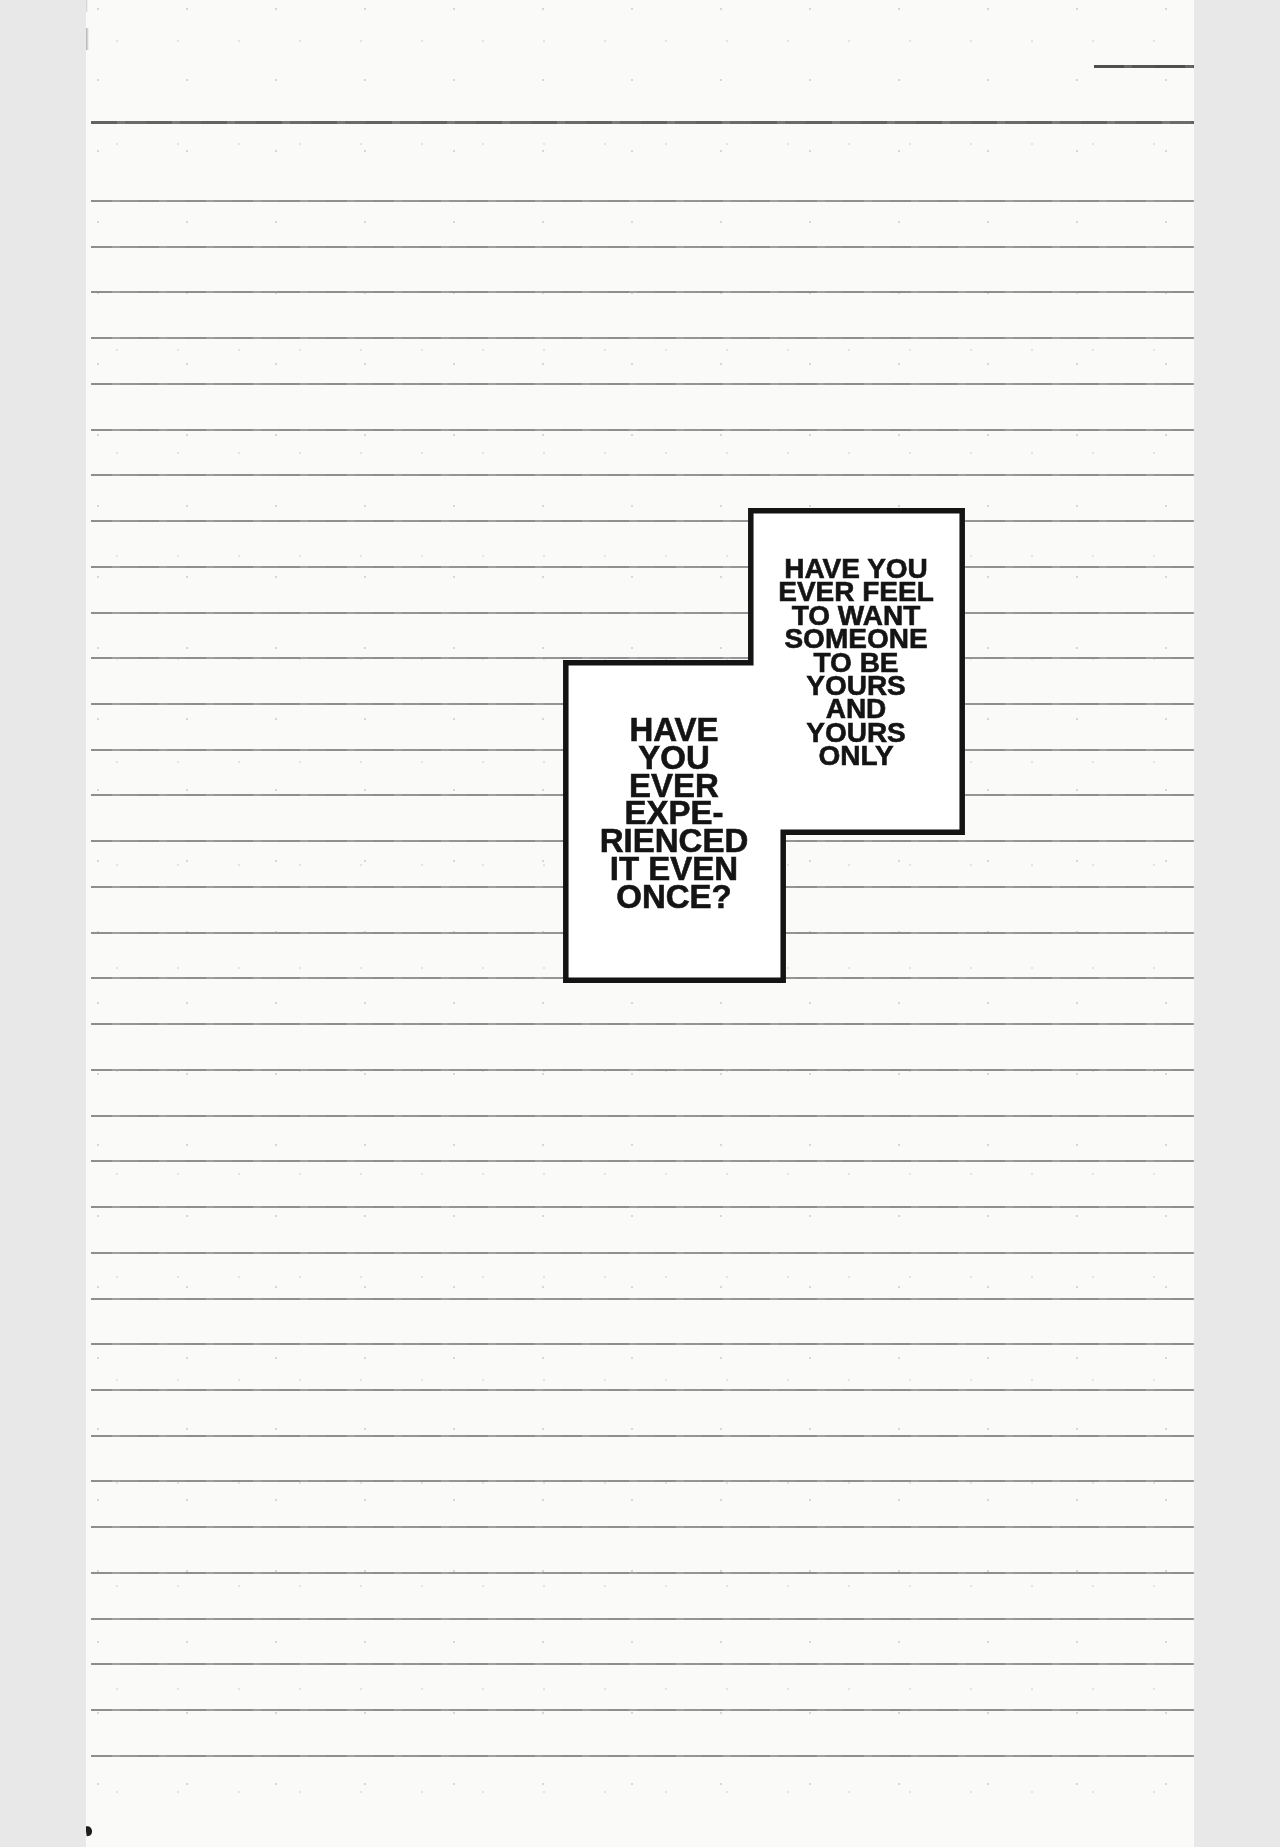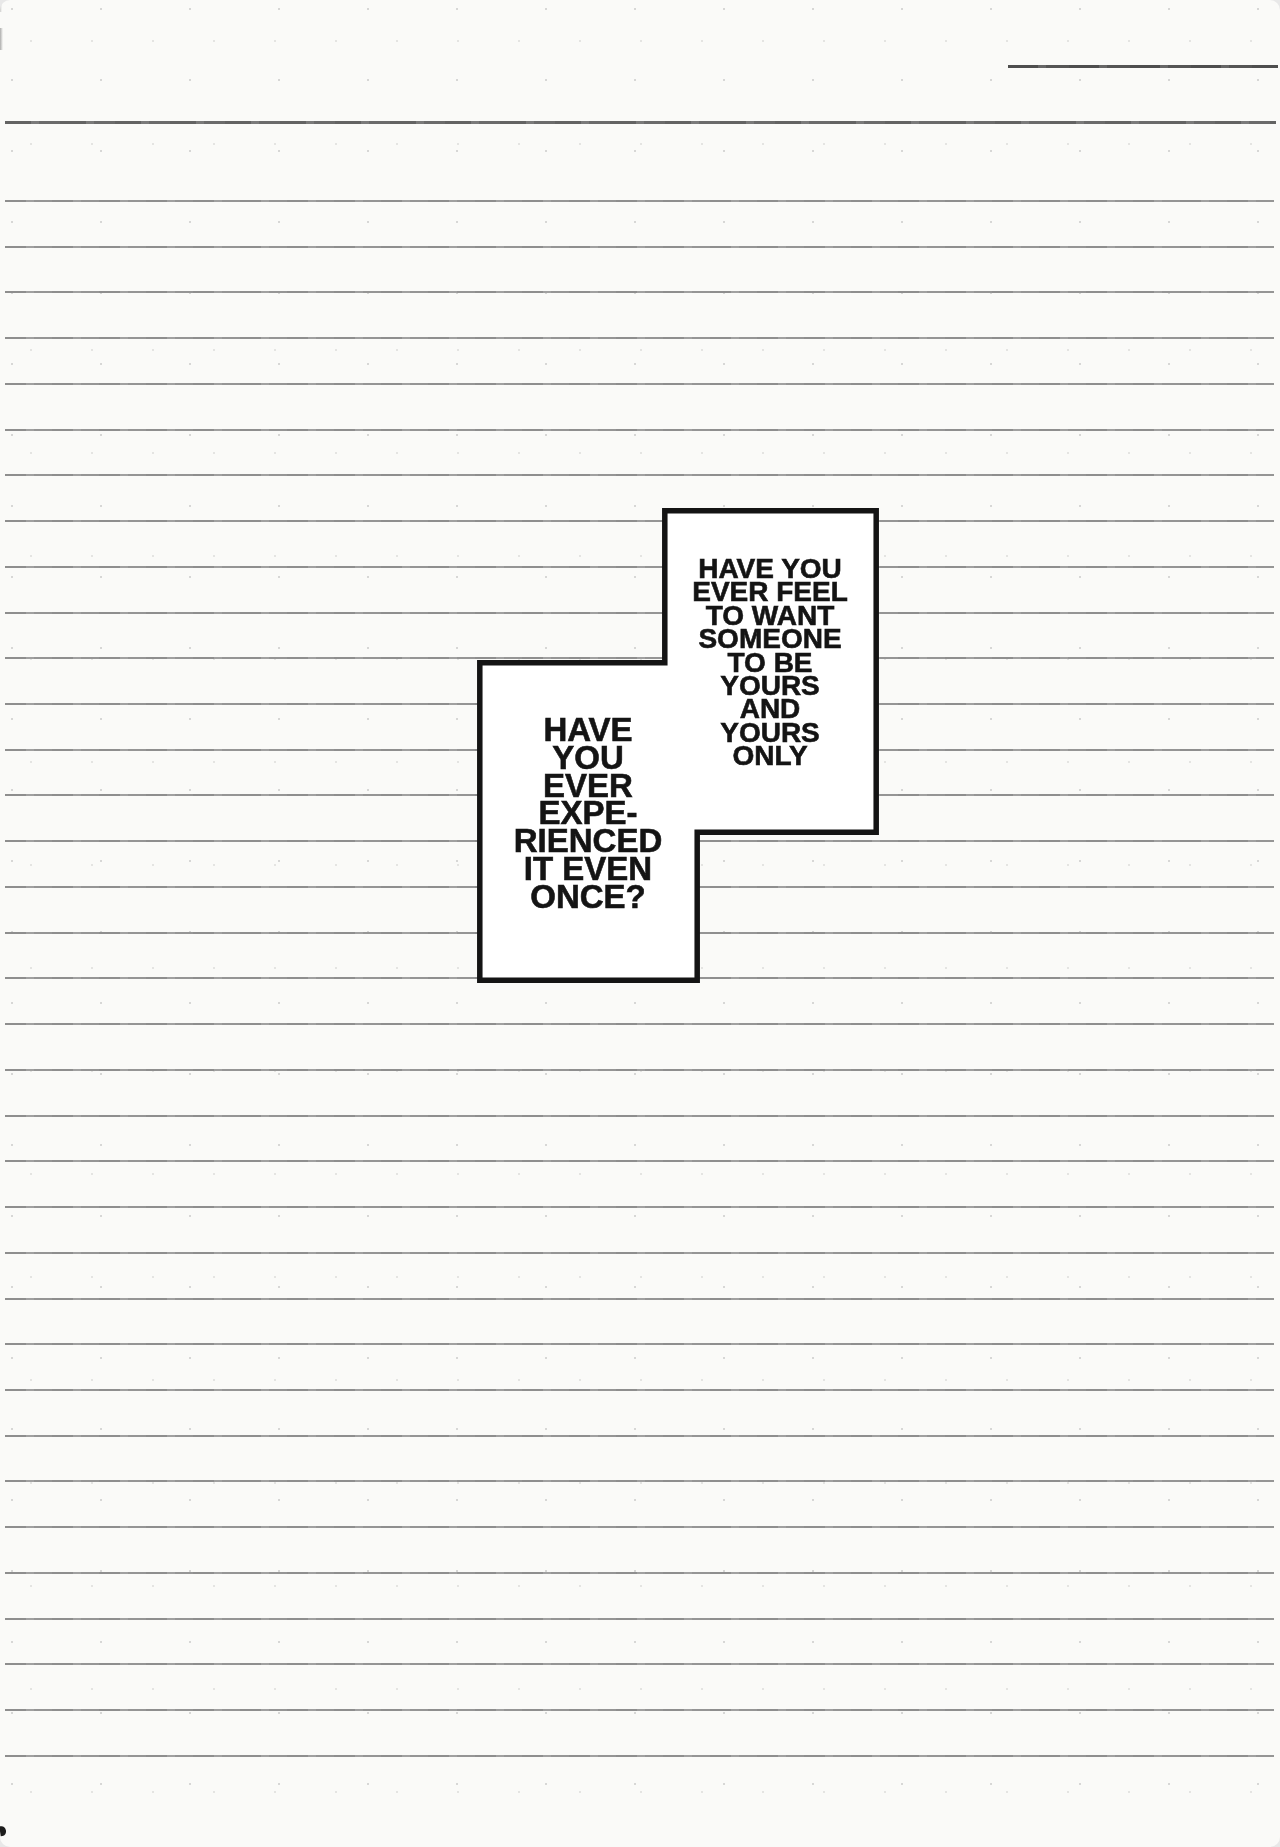--- a/index.html
+++ b/index.html
@@ -1,30 +1,29 @@
 <!DOCTYPE html>
 <html><head>
 <meta charset="utf-8">
 <style>
   html, body { margin: 0; padding: 0; background: #e8e8e8; }
   #page {
     position: relative;
-    width: 1280px;
+    width: 1108px;
     height: 1847px;
     margin: 0 auto;
     overflow: hidden;
     background-color: #fafaf8;
     
     background-image:
       radial-gradient(circle 1.2px at 12px 9px,  rgba(125,125,125,0.28) 98%, transparent 100%),
       radial-gradient(circle 1px   at 31px 41px, rgba(140,140,140,0.20) 98%, transparent 100%),
       radial-gradient(circle 1px   at 53px 22px, rgba(150,150,150,0.16) 98%, transparent 100%);
     background-size: 89px 71px, 61px 103px, 47px 59px;
     font-family: "Liberation Sans", sans-serif;
-    border-radius: 10px;
   }
   .rule {
     position: absolute;
     left: 5px;
     width: 1269px;
     height: 2px;
     background-image: repeating-linear-gradient(90deg,
       #8e8e8e 0px, #8e8e8e 21px, #a0a0a0 21px, #a0a0a0 29px, #959595 29px, #959595 47px);
   }
   .margin-rule {

